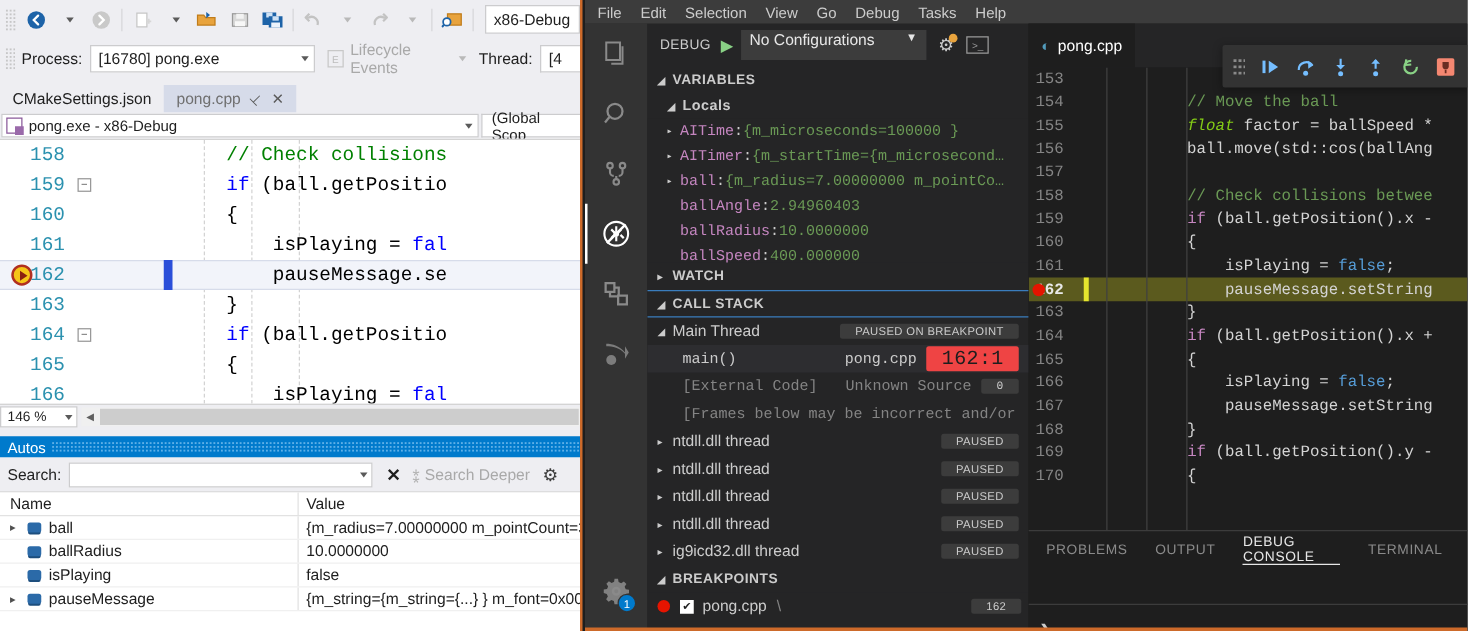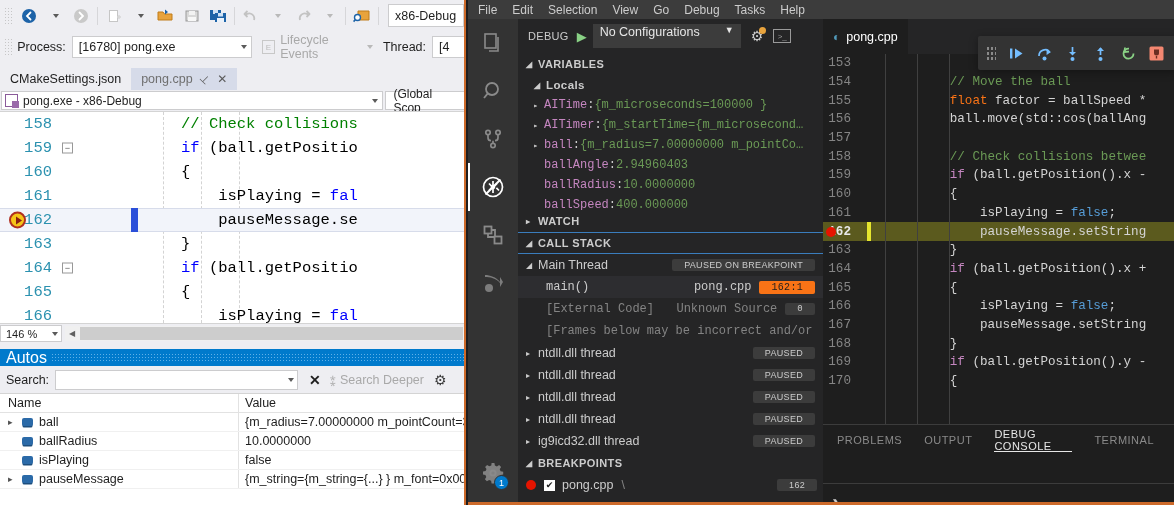--- a/index.html
+++ b/index.html
@@ -77,21 +77,21 @@
 
   .vs-zoombar { position:absolute; left:0; top:323px; width:464px; height:20px; background:#eeeef2;
      display:flex; align-items:center; border-top:1px solid #d4d4d4;}
   .zoomsel { width:62px; height:17px; background:#fff; border:1px solid #ccccce; font-size:11px;
      display:flex; align-items:center; justify-content:space-between; padding:0 3px 0 5px; color:#1e1e1e;}
   .hscroll { flex:1; height:15px; background:#f0f0f0; margin-left:3px; display:flex; align-items:center;}
   .hs-arrow{width:14px;height:15px;display:flex;align-items:center;justify-content:center;font-size:8px;color:#606060;}
   .hs-thumb{height:13px;background:#cdcdcd;flex:1;margin:0 1px;}
 
   .autos-hdr { position:absolute; left:0; top:349px; width:556px; height:17px; background:#007acc;
-     color:#fff; font-size:16px; display:flex; align-items:center; padding-left:6px; }
+     color:#fff; font-size:12px; display:flex; align-items:center; padding-left:6px; }
   .autos-hdr .dots { flex:1; height:9px; margin:0 4px;
      background-image:radial-gradient(#5fb0e8 35%, transparent 36%); background-size:3px 3px; }
 
   .autos-search { position:absolute; left:0; top:366px; width:464px; height:27px; background:#eeeef2;
      display:flex; align-items:center; }
   .srch-input { height:20px; background:#fff; border:1px solid #ccccce; display:flex;
      align-items:center; justify-content:flex-end; padding-right:3px; }
 
   .autos-tbl { position:absolute; left:0; top:393px; width:464px; height:112px; background:#fff;
      border-top:1px solid #d4d4d4; }
@@ -146,21 +146,21 @@
   .vname { color:#c586c0; } .vval { color:#6a9955; }
   .vsub { font-size:11.5px; font-weight:bold; color:#cccccc; font-family:"Liberation Sans",sans-serif;}
 
   .cs-hdr { background:#252526; border-top:1px solid #3a7dbd; border-bottom:1px solid #3a7dbd;}
   .csrow { height:22px; display:flex; align-items:center; font-size:12.5px; color:#cccccc;
      padding-left:8px; }
   .csrow.mono { font-family:"Liberation Mono", monospace; font-size:12px; }
   .csrow.sel { background:#2d2d30; }
   .tag { font-size:9px; color:#cccccc; background:#3c3c3c; border-radius:2px; padding:1px 12px;
      letter-spacing:.3px; margin-right:8px; }
-  .tagw { background:#f97316; color:#1e1e1e; font-family:"Liberation Mono",monospace; font-size:10px;}
+  .tagw { background:#ef4444; color:#1e1e1e; font-family:"Liberation Mono",monospace; font-size:16px;}
   .dim2 { color:#848484; }
   .spacer { flex:1; }
 
   .bp-dot { width:10px;height:10px;border-radius:50%;background:#e51400;margin-right:8px;flex:none;}
   .chk { width:11px;height:11px;background:#fff;color:#1e1e1e;font-size:9px;line-height:11px;
      text-align:center;margin-right:7px;flex:none;}
 
   
   .vsc-editor { position:absolute; left:355px; top:19px; width:353px; height:486px; background:#1e1e1e; }
   .etabs { height:35px; background:#252526; display:flex; align-items:center; }
@@ -179,21 +179,21 @@
 
   .ecode { position:absolute; left:0; top:35px; width:353px; height:370px; overflow:hidden;
      background:#1e1e1e; }
   .eline { height:18.7px; display:flex; align-items:center; font-family:"Liberation Mono", monospace;
      font-size:12.6px; white-space:pre; }
   .elnum { width:36px; text-align:right; color:#858585; padding-right:8px; flex:none; }
   .eline.hl { background:#5b5a1e; }
   .eline.hl .elnum { color:#e8e8e8; font-weight:bold; }
   .ebp { position:absolute; left:3px; width:10px; height:10px; border-radius:50%; background:#e51400; }
   .eguide { position:absolute; top:0; bottom:0; width:0; border-left:1px solid #404040; }
-  .c-kw{color:#c586c0;} .c-type{color:#f97316;}
+  .c-kw{color:#c586c0;} .c-type{color:#84cc16;font-style:italic;}
   .c-cmt{color:#6a9955;} .c-pun{color:#d4d4d4;} .c-blue{color:#569cd6;}
   .cursor-yellow{position:absolute;left:44px;width:4px;height:18.7px;background:#e6e62e;}
 
   .panel { position:absolute; left:0; top:405px; width:353px; height:100px; background:#1e1e1e;
      border-top:1px solid #3c3c3c; }
   .ptabs { height:30px; display:flex; align-items:center; padding-left:14px; }
   .ptab { font-size:11px; color:#8a8a8a; letter-spacing:.5px; margin-right:22px; position:relative;
      height:30px; display:flex; align-items:center; }
   .ptab.active { color:#e7e7e7; }
   .ptab.active:after{content:"";position:absolute;left:0;right:0;bottom:3px;height:1px;background:#e7e7e7;}

